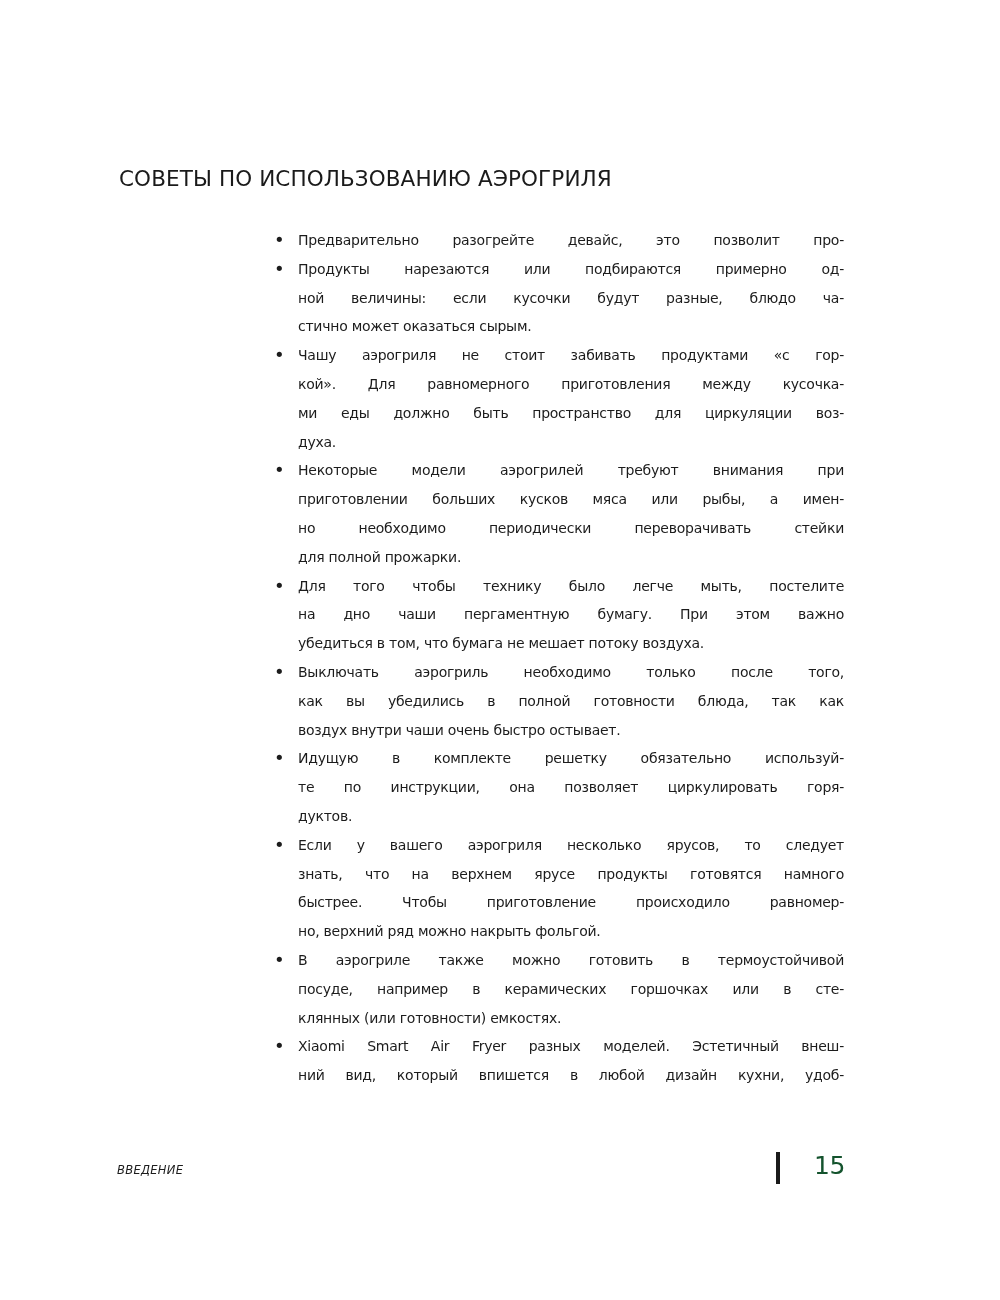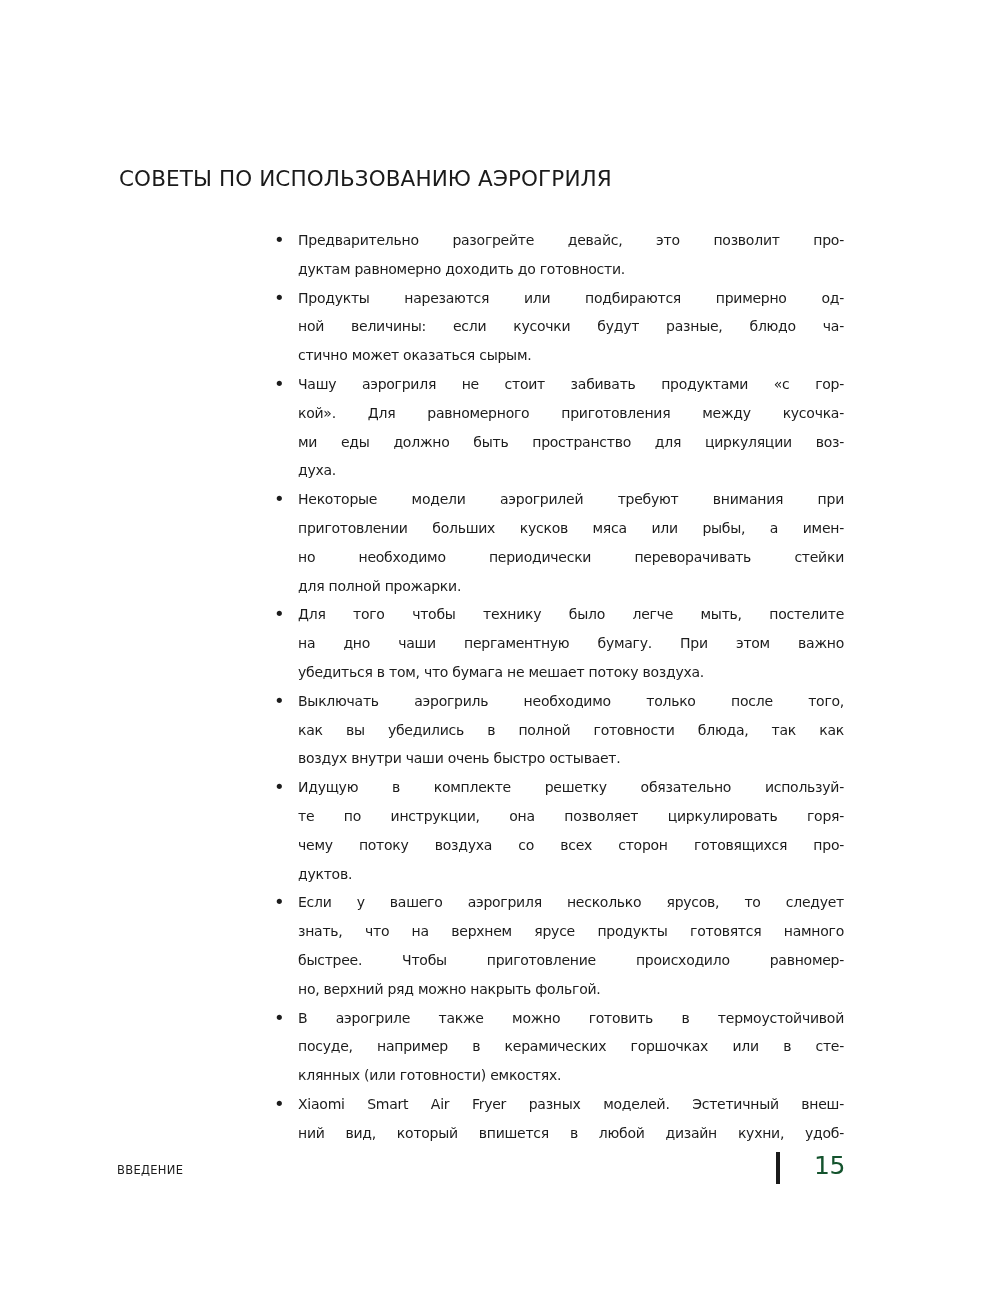--- a/index.html
+++ b/index.html
@@ -67,20 +67,21 @@
     }
     .line.last {
       text-align-last: left;
       text-align: left;
     }
     .footer-section {
       position: absolute;
       left: 117px;
       top: 1163px;
       font-size: 11.5px;
+      font-style: italic;
       letter-spacing: 0.3px;
       color: #1c1c1c;
     }
     .footer-bar {
       position: absolute;
       left: 776px;
       top: 1152px;
       width: 4px;
       height: 32px;
       background: #1a1a1a;
@@ -98,21 +99,20 @@
 <body>
 
 <div class="page">
 
   <h2 class="section-title">СОВЕТЫ ПО ИСПОЛЬЗОВАНИЮ АЭРОГРИЛЯ</h2>
 
   <ul class="tips" id="tips-list">
       <li class="tip">
         <span class="bullet">•</span>
         <span class="line">Предварительно разогрейте девайс, это позволит про-</span>
-        <span class="line last">дуктам равномерно доходить до готовности.</span>
       </li>
       <li class="tip">
         <span class="bullet">•</span>
         <span class="line">Продукты нарезаются или подбираются примерно од-</span>
         <span class="line">ной величины: если кусочки будут разные, блюдо ча-</span>
         <span class="line last">стично может оказаться сырым.</span>
       </li>
       <li class="tip">
         <span class="bullet">•</span>
         <span class="line">Чашу аэрогриля не стоит забивать продуктами «с гор-</span>
@@ -136,21 +136,20 @@
       <li class="tip">
         <span class="bullet">•</span>
         <span class="line">Выключать аэрогриль необходимо только после того,</span>
         <span class="line">как вы убедились в полной готовности блюда, так как</span>
         <span class="line last">воздух внутри чаши очень быстро остывает.</span>
       </li>
       <li class="tip">
         <span class="bullet">•</span>
         <span class="line">Идущую в комплекте решетку обязательно используй-</span>
         <span class="line">те по инструкции, она позволяет циркулировать горя-</span>
-        <span class="line">чему потоку воздуха со всех сторон готовящихся про-</span>
         <span class="line last">дуктов.</span>
       </li>
       <li class="tip">
         <span class="bullet">•</span>
         <span class="line">Если у вашего аэрогриля несколько ярусов, то следует</span>
         <span class="line">знать, что на верхнем ярусе продукты готовятся намного</span>
         <span class="line">быстрее. Чтобы приготовление происходило равномер-</span>
         <span class="line last">но, верхний ряд можно накрыть фольгой.</span>
       </li>
       <li class="tip">

